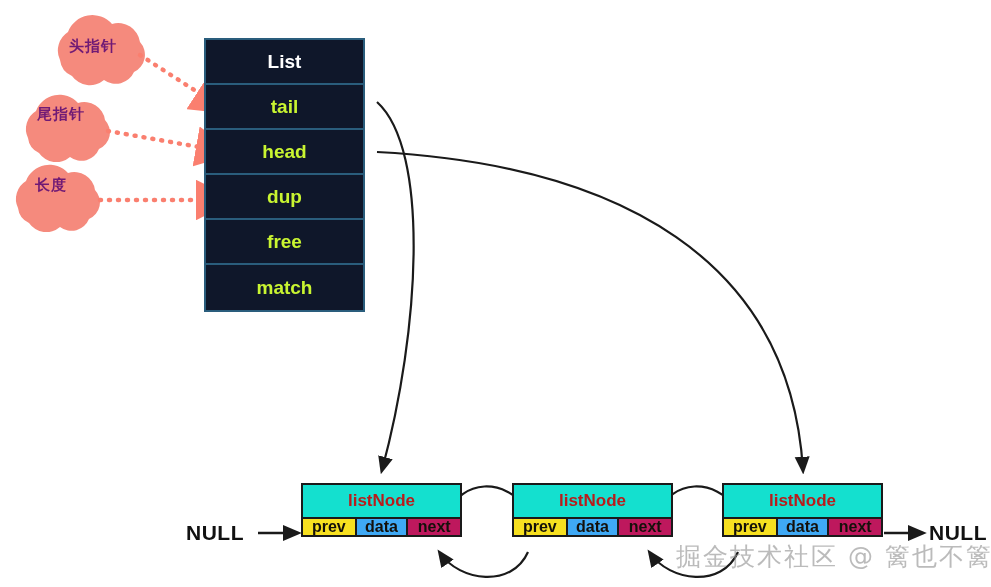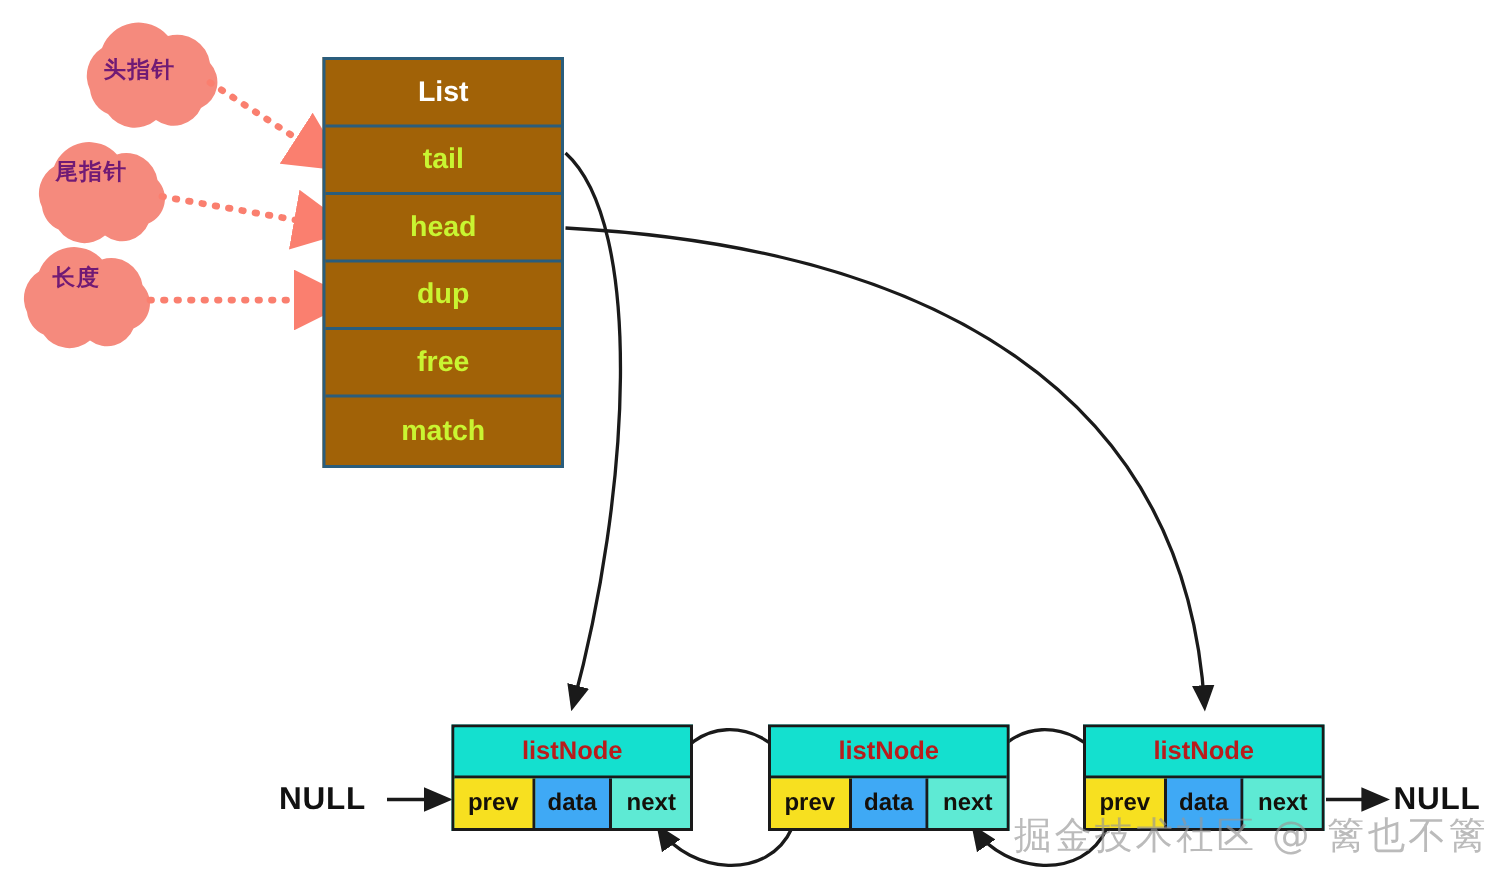--- a/index.html
+++ b/index.html
@@ -32,26 +32,26 @@
     font-size: 15px;
     font-weight: 600;
     letter-spacing: 1px;
     white-space: nowrap;
     text-align: center;
     z-index: 4;
   }
   
   .list-box {
     position: absolute;
-    left: 215px;
+    left: 204px;
     top: 38px;
     width: 161px;
     border: 2px solid #2a5d7c;
     box-sizing: border-box;
-    background: #a16207;
+    background: #0f172a;
     z-index: 3;
   }
   .list-row {
     height: 45px;
     box-sizing: border-box;
     border-bottom: 2px solid #2a5d7c;
     display: flex;
     align-items: center;
     justify-content: center;
     flex-direction: column;
@@ -79,36 +79,36 @@
     align-items: center;
     justify-content: center;
     background: #14e0cf;
     color: #b91c1c;
     font-size: 17px;
     font-weight: 700;
     box-sizing: border-box;
   }
   .node-fields {
     display: flex;
-    height: 35px;
+    height: 18px;
     box-sizing: border-box;
     border-top: 2px solid #1a1a1a;
   }
   .field {
     display: flex;
     align-items: center;
     justify-content: center;
     font-size: 16px;
     font-weight: 600;
     color: #14100a;
     box-sizing: border-box;
   }
   .field.prev { flex: 1.02; background: #f7e020; border-right: 2px solid #1a1a1a; }
   .field.data { flex: 0.98; background: #3fa9f5; border-right: 2px solid #1a1a1a; }
-  .field.next { flex: 1.02; background: #5eead4; }
+  .field.next { flex: 1.02; background: #be185d; }
   
   .null-label {
     position: absolute;
     font-size: 21px;
     font-weight: 700;
     color: #111111;
     letter-spacing: 0.5px;
     z-index: 3;
   }
   

